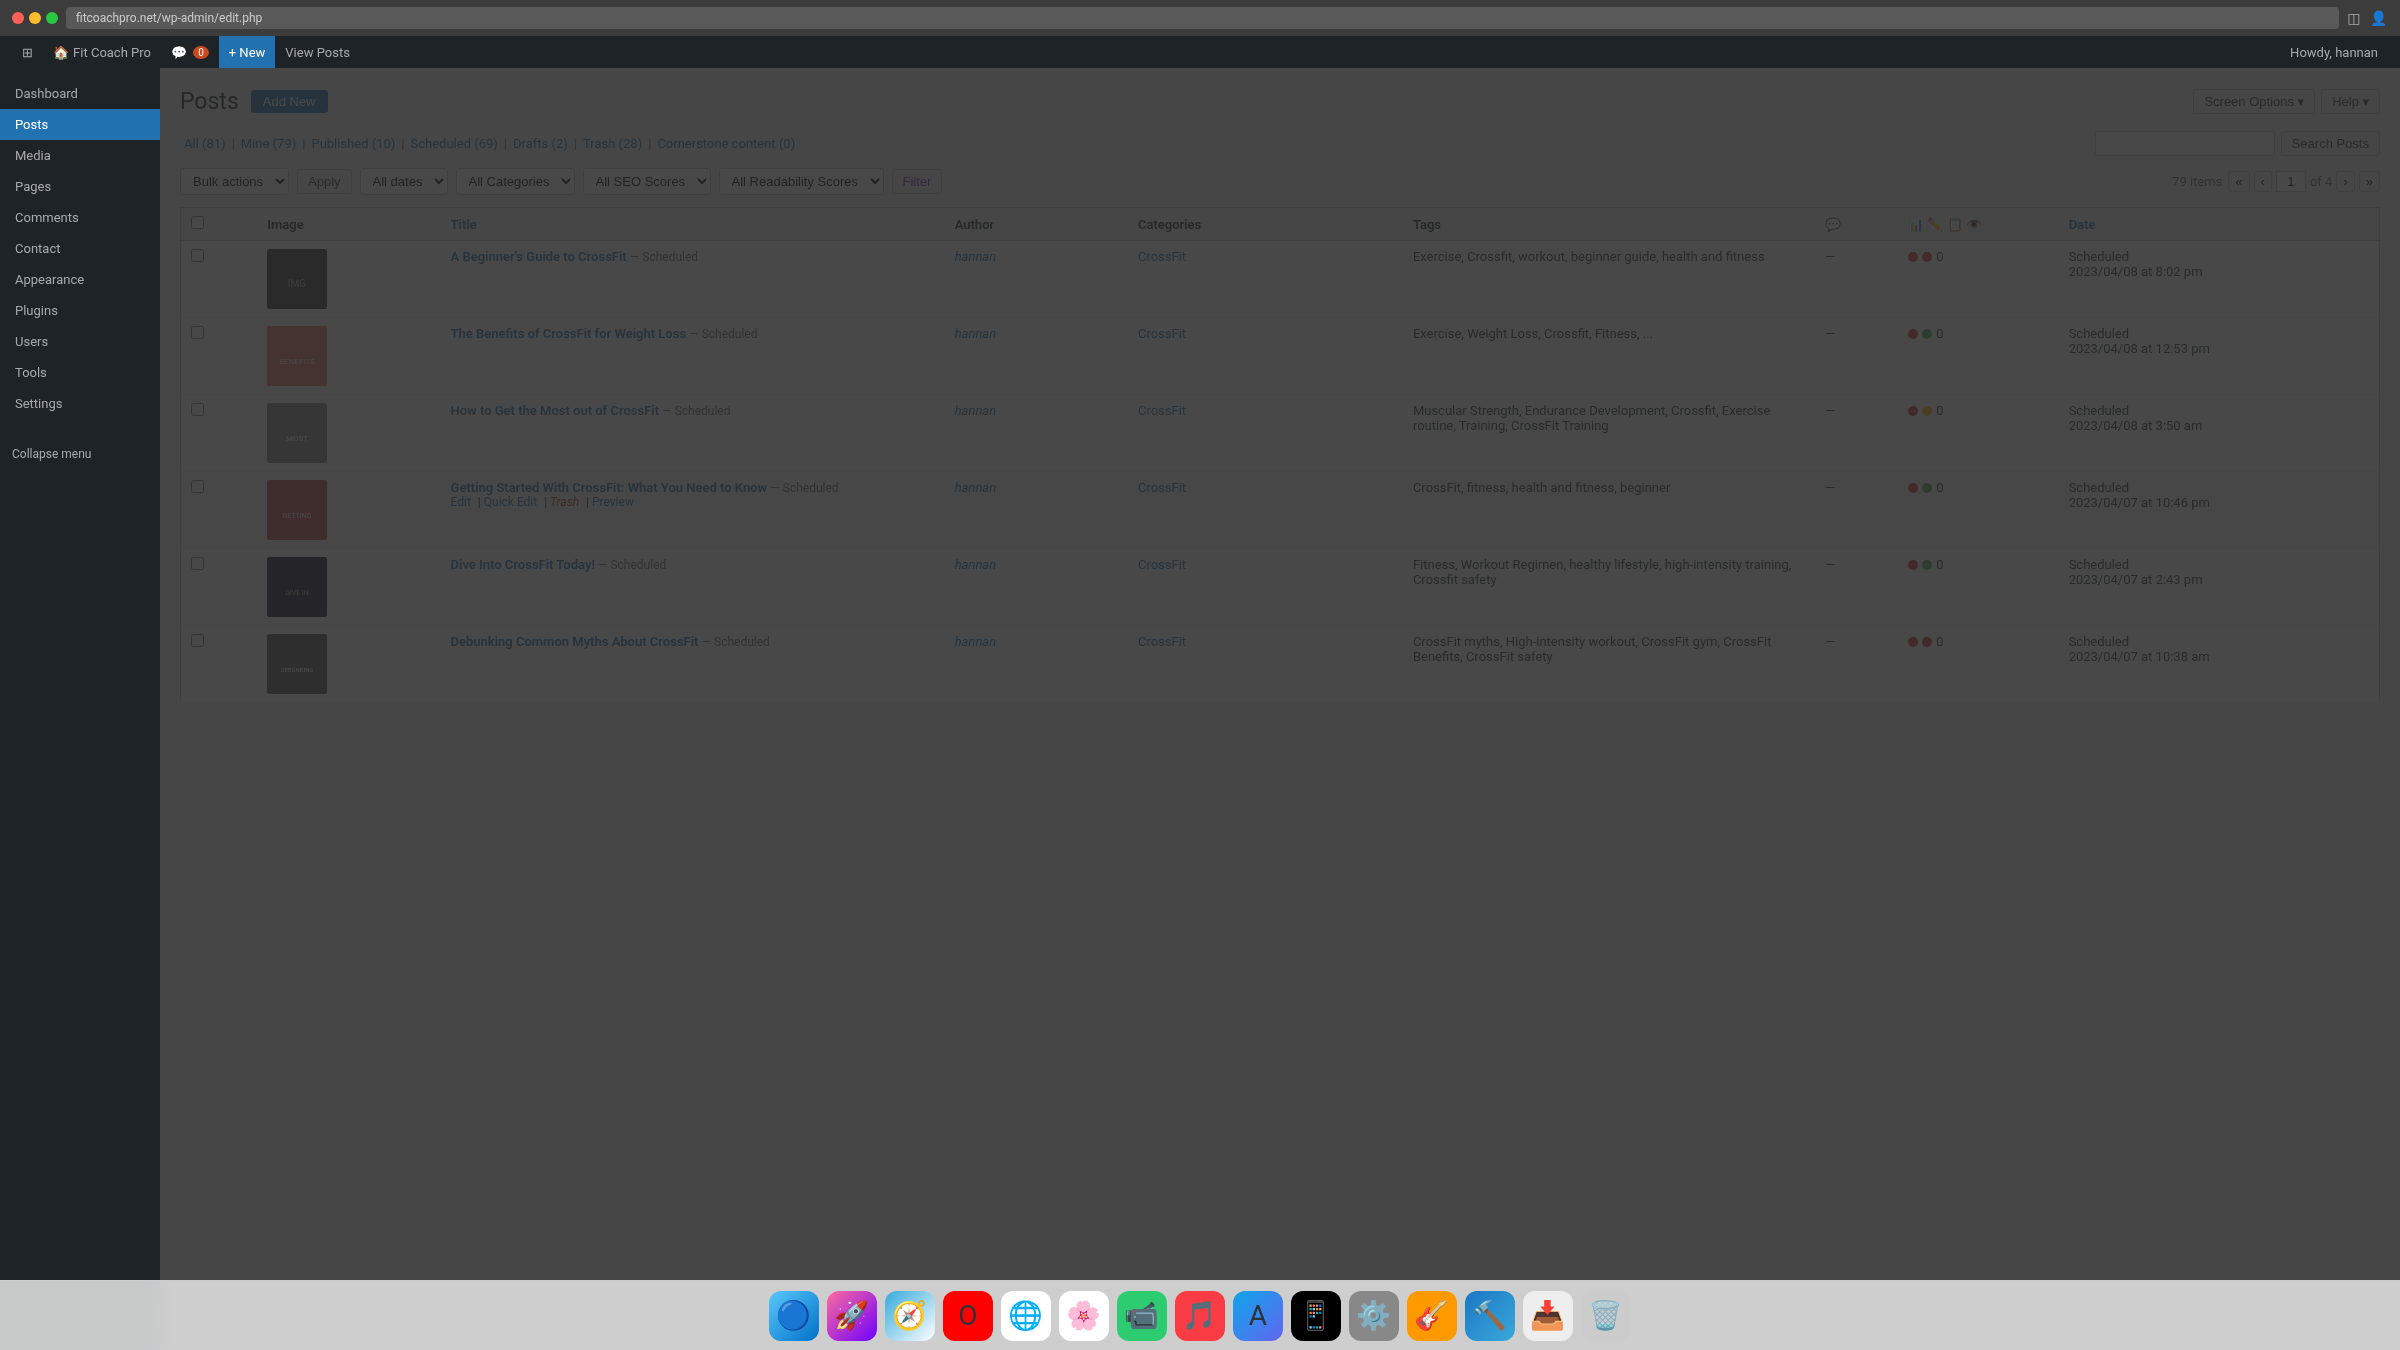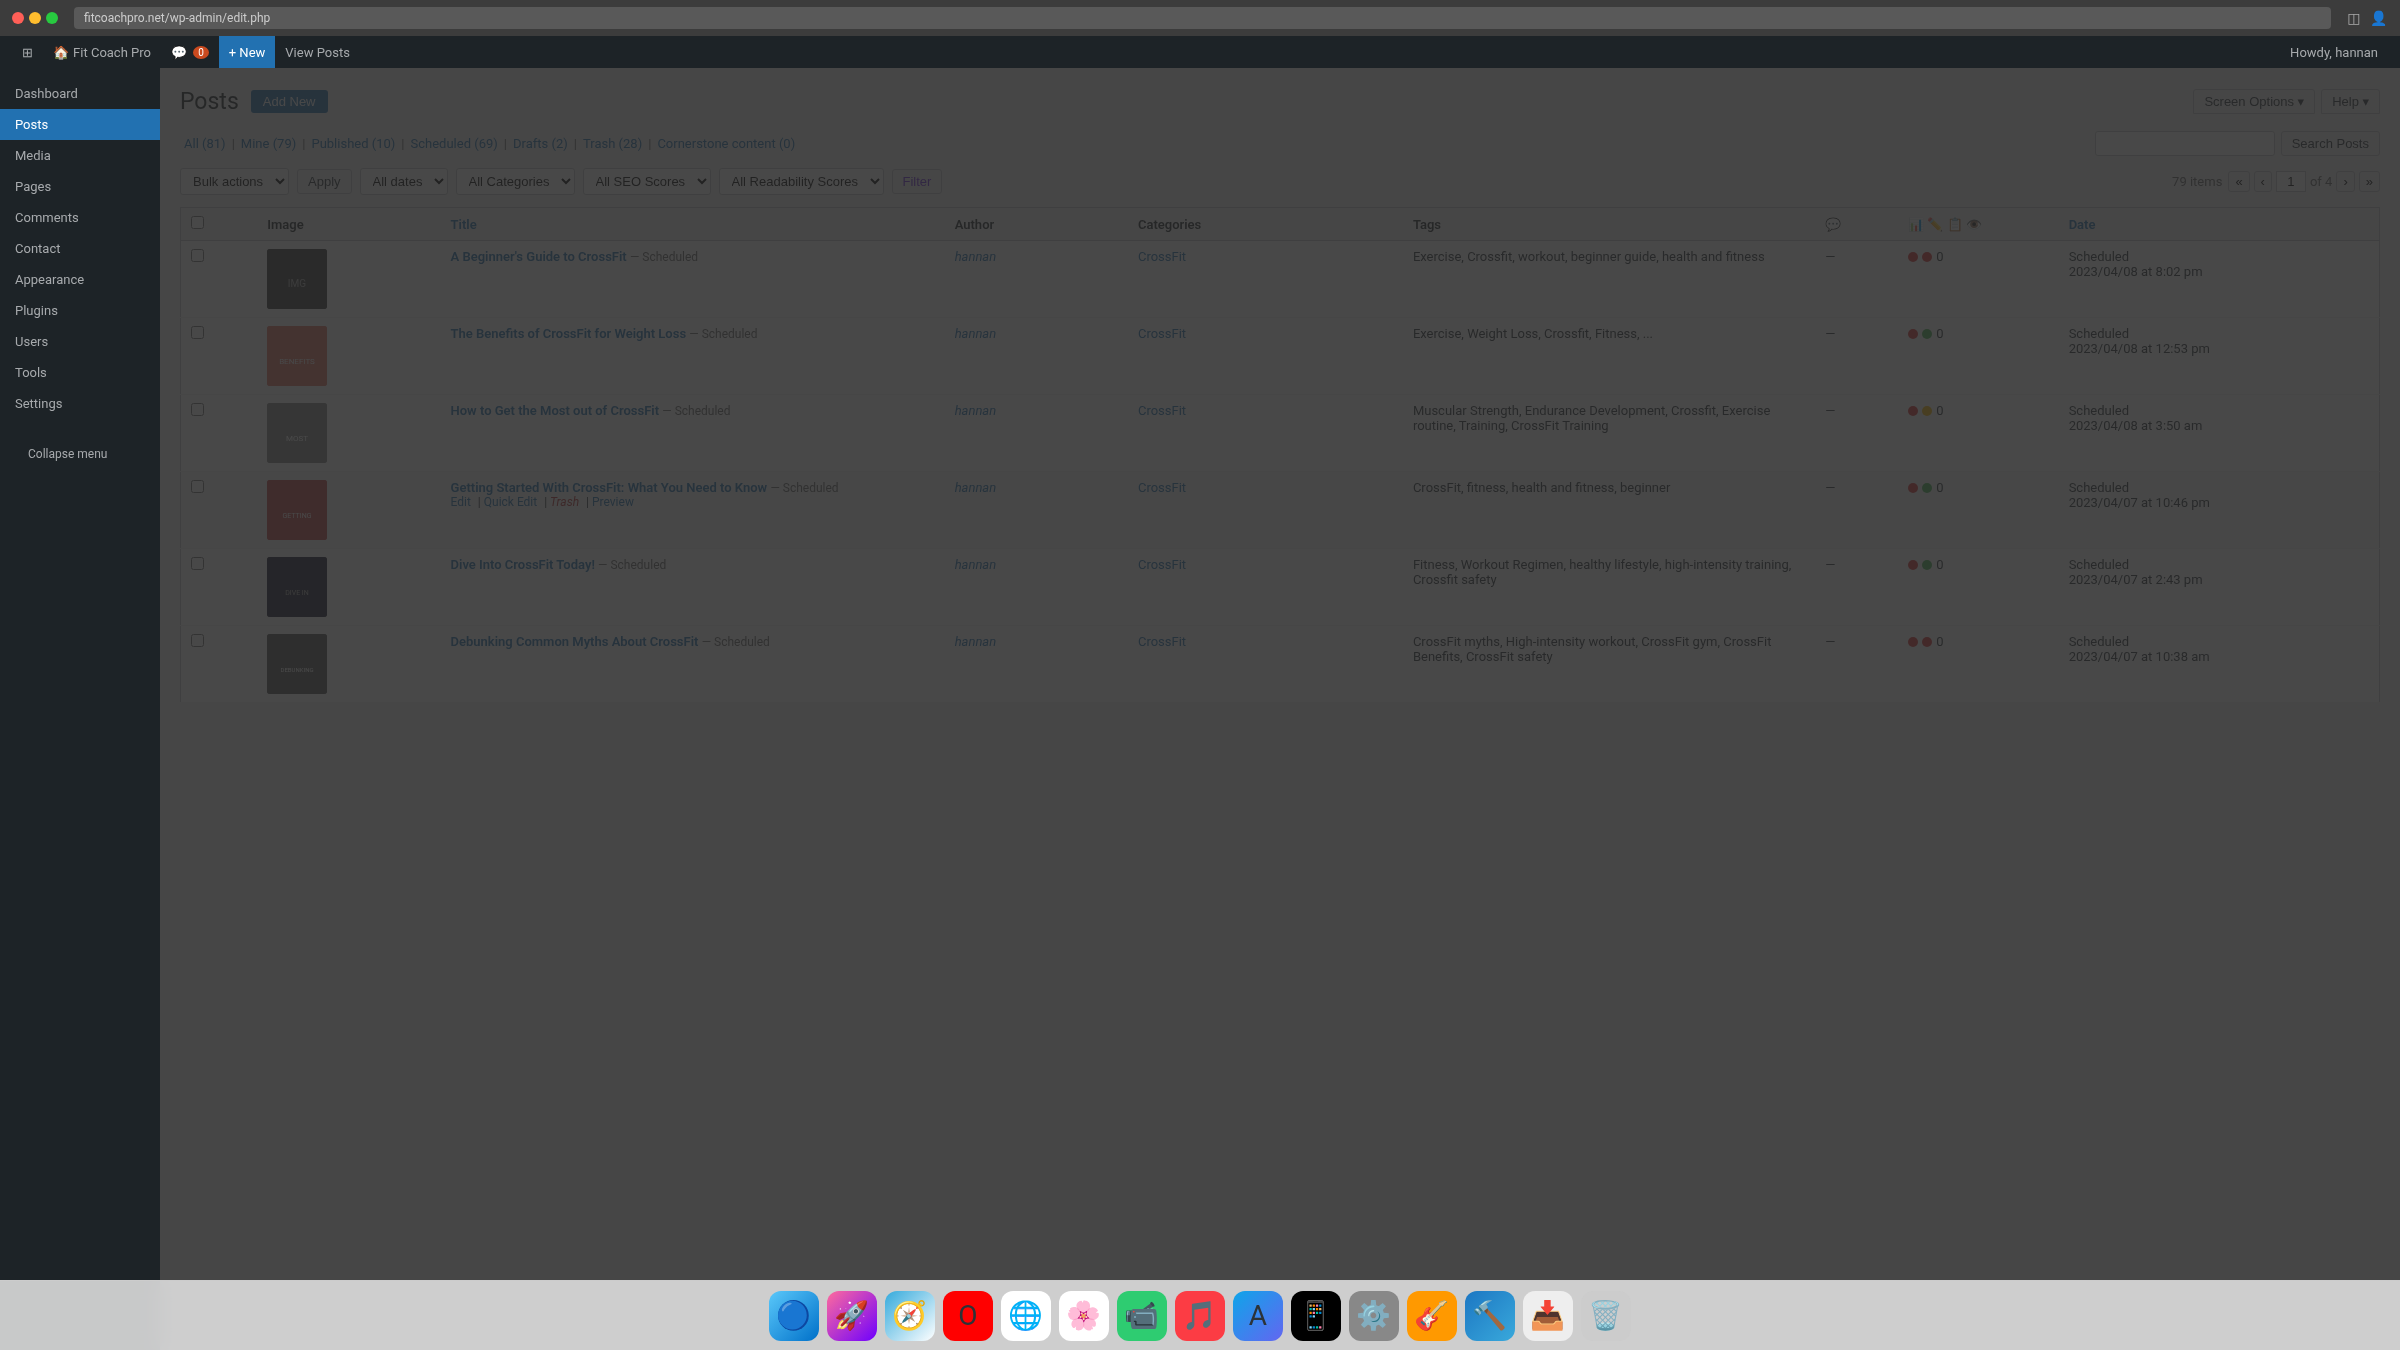--- a/index.html
+++ b/index.html
@@ -5,21 +5,20 @@
     * { box-sizing: border-box; margin: 0; padding: 0; }
     body { font-family: -apple-system, BlinkMacSystemFont, "Segoe UI", Roboto, sans-serif; font-size: 13px; background: #f0f0f1; color: #2c3338; }
 
     
     .browser-bar {
       background: #3c3c3c;
       height: 36px;
       display: flex;
       align-items: center;
       padding: 0 12px;
-      gap: 8px;
     }
     .browser-dots { display: flex; gap: 5px; }
     .browser-dot { width: 12px; height: 12px; border-radius: 50%; }
     .dot-red { background: #ff5f57; }
     .dot-yellow { background: #ffbd2e; }
     .dot-green { background: #28c940; }
     .browser-url {
       flex: 1;
       background: #595959;
       border-radius: 4px;
@@ -77,21 +76,21 @@
       padding-top: 10px;
     }
     .sidebar-item {
       padding: 8px 12px;
       color: #a7aaad;
       cursor: pointer;
       font-size: 13px;
       border-left: 3px solid transparent;
     }
     .sidebar-item.highlight { background: #2271b1; color: #fff; }
-    .sidebar-collapse { color: #a7aaad; padding: 8px 28px; font-size: 12px; cursor: pointer; margin-top: 20px; }
+    .sidebar-collapse { color: #a7aaad; padding: 8px 12px; font-size: 12px; cursor: pointer; margin-top: 20px; }
 
     
     .content {
       flex: 1;
       padding: 20px 20px 20px 20px;
       background: #f0f0f1;
     }
 
     
     .page-header {

